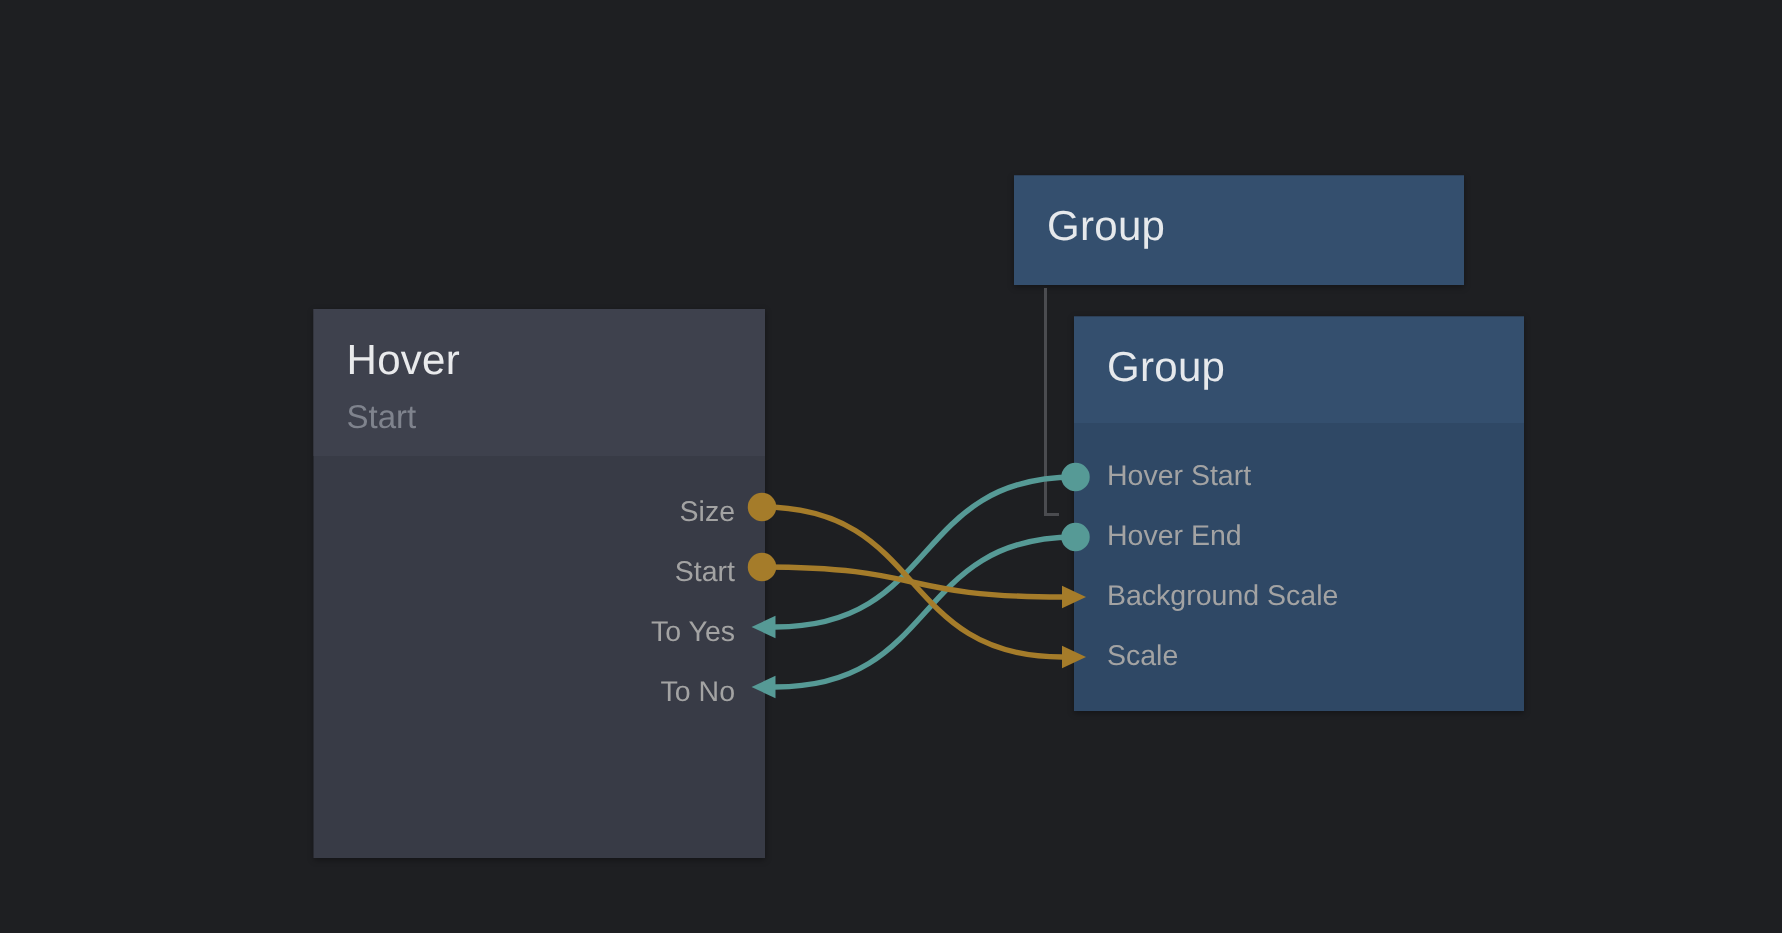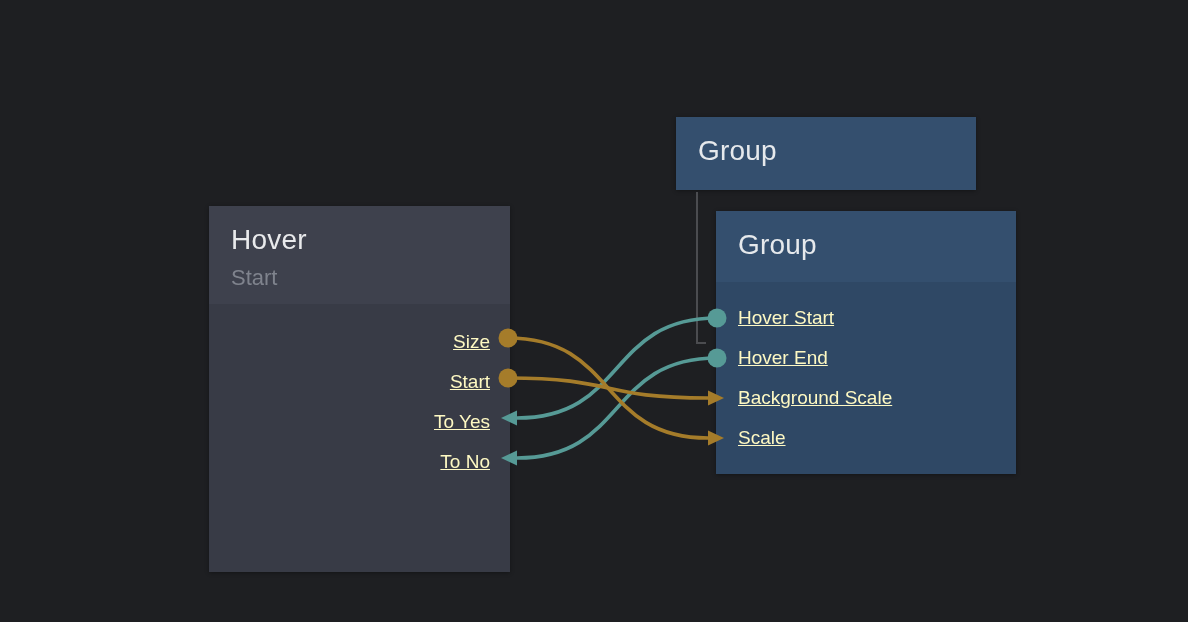--- a/index.html
+++ b/index.html
@@ -11,21 +11,21 @@
     font-family: "Liberation Sans", "DejaVu Sans", sans-serif;
   }
   .node {
     position: absolute;
     box-shadow: 0 1px 4px rgba(0,0,0,0.35);
   }
   .node-header { position: absolute; left: 0; top: 0; width: 100%; box-sizing: border-box; padding: 18px 22px 0 22px; }
   .node-title { font-size: 28px; font-weight: 400; letter-spacing: 0.2px; }
   .node-subtitle { font-size: 22px; font-weight: 400; margin-top: 9px; }
   .port { position: absolute; left: 0; width: 100%; height: 28px; line-height: 28px; box-sizing: border-box; }
-  .port-label { font-size: 19px; color: #fef9c3; text-decoration: underline; }
+  .port-label { font-size: 19px; color: #a3a3a3; }
   .port.side-right { text-align: right; padding-right: 20px; padding-left: 28px; }
   .port.side-left  { text-align: left;  padding-left: 22px; }
   #wires { position: absolute; left: 0; top: 0; pointer-events: none; }
 </style>
 </head>
 <body>
 
 <div id="canvas" style="width: 1188px; height: 622px; background: rgb(30, 31, 34);">
   <div id="nodes">
       <div class="node" style="left: 209px; top: 206px; width: 301px; height: 366px; background: rgb(56, 59, 70);">

